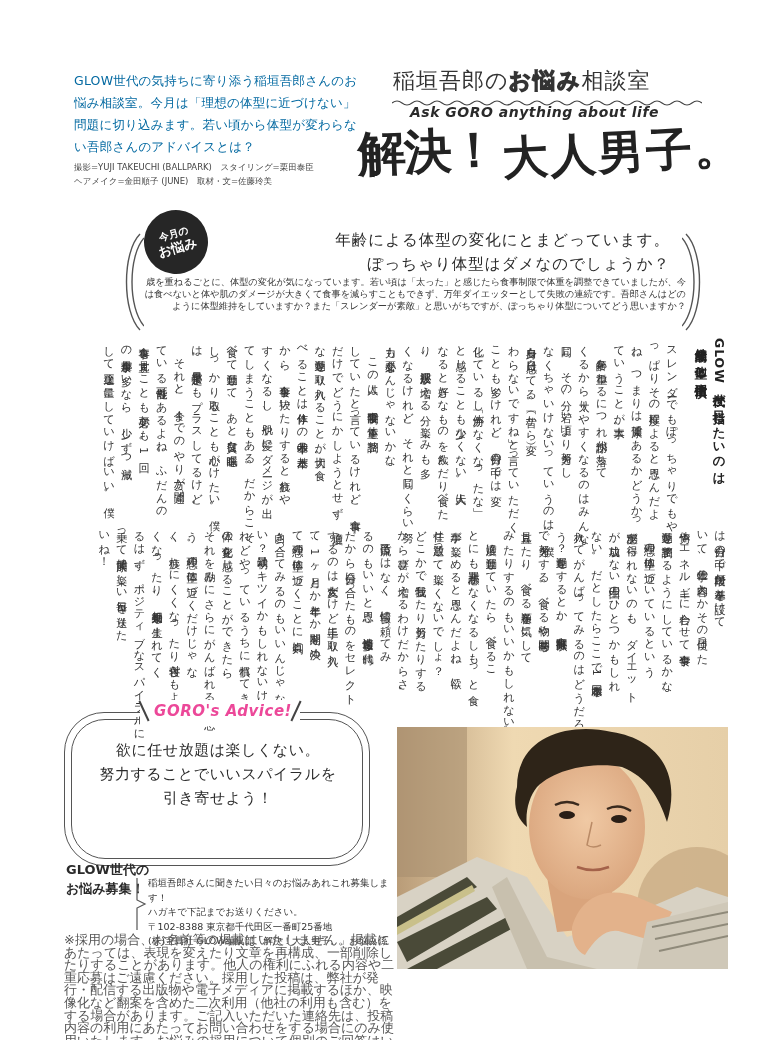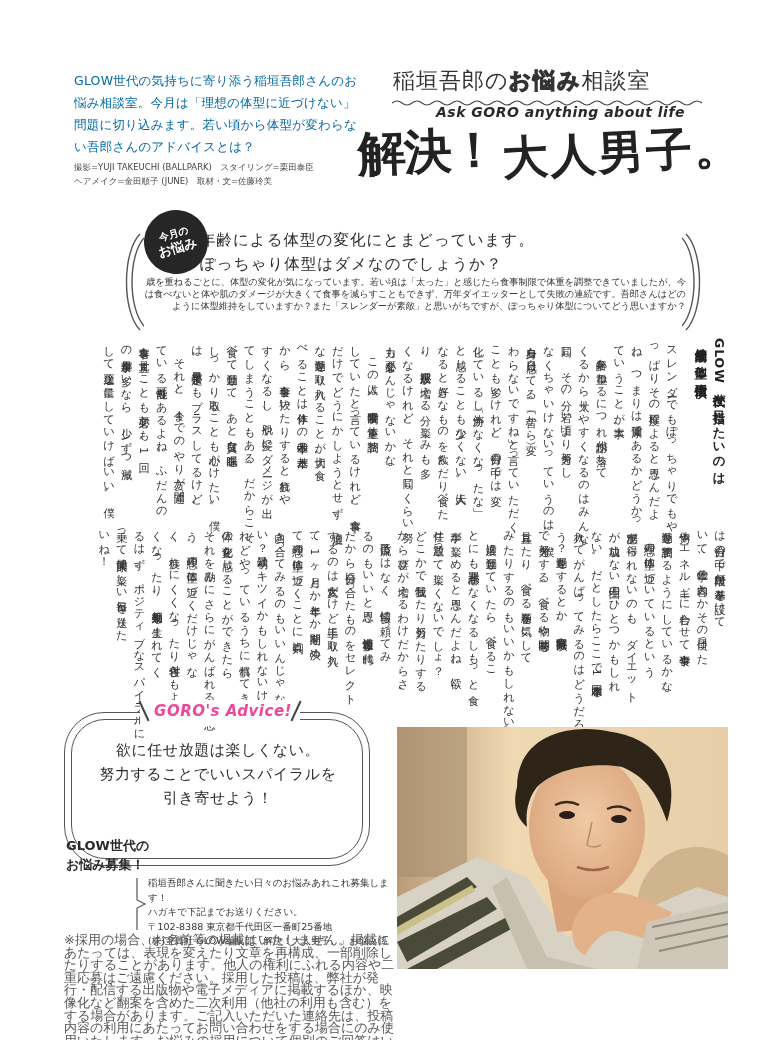--- a/index.html
+++ b/index.html
@@ -9,54 +9,54 @@
   .abs { position: absolute; }
 
   
   .intro { left: 74px; top: 70px; width: 290px; font-size: 12.5px; line-height: 22px; color: #0369a1; letter-spacing: 0.2px; }
   .credits { left: 74px; top: 160px; width: 290px; font-size: 8.5px; line-height: 14px; color: #444; }
 
   
   .series-title { left: 393px; top: 66px; font-family: "DejaVu Serif", serif; font-size: 22px; color: #333; letter-spacing: 1px; white-space: nowrap; }
   .series-title .accent { font-family: "DejaVu Sans", sans-serif; font-weight: bold; color: #fff; -webkit-text-stroke: 1.2px #333; letter-spacing: 2px; }
   .wavy { left: 392px; top: 99px; width: 310px; height: 8px; }
-  .tagline { left: 410px; top: 104px; font-family: "DejaVu Sans", sans-serif; font-style: italic; font-weight: bold; font-size: 14px; color: #2a2a2a; letter-spacing: 0.5px; white-space: nowrap; margin-left: 26px; }
+  .tagline { left: 410px; top: 104px; font-family: "DejaVu Sans", sans-serif; font-style: italic; font-weight: bold; font-size: 14px; color: #2a2a2a; letter-spacing: 0.5px; white-space: nowrap; }
   .big-title { left: 358px; top: 120px; white-space: nowrap; color: #222; }
   .big-title .t1 { font-family: "DejaVu Serif", serif; font-size: 48px; font-weight: bold; letter-spacing: -2px; display: inline-block; transform: rotate(-2deg); }
   .big-title .t2 { font-family: "DejaVu Sans", sans-serif; font-size: 46px; font-weight: bold; letter-spacing: 2px; display: inline-block; transform: rotate(-3deg); margin-left: 6px; }
 
   
   .bracket { top: 232px; height: 100px; width: 26px; }
   .bracket.left { left: 118px; }
   .bracket.right { left: 682px; }
   .badge { left: 144px; top: 210px; width: 64px; height: 64px; border-radius: 50%; background: #262626; color: #fff; display: flex; flex-direction: column; align-items: center; justify-content: center; transform: rotate(-16deg); }
   .badge .b1 { font-size: 10px; line-height: 12px; font-weight: bold; }
   .badge .b2 { font-size: 13px; line-height: 16px; font-weight: bold; }
-  .question { left: 200px; top: 228px; width: 470px; text-align: left; font-family: Liberation Sans, sans-serif; font-size: 15.5px; line-height: 24px; color: #2b2b2b; letter-spacing: 1px; }
+  .question { left: 200px; top: 228px; width: 470px; text-align: right; font-family: Liberation Sans, sans-serif; font-size: 15.5px; line-height: 24px; color: #2b2b2b; letter-spacing: 1px; }
   .question-body { left: 138px; top: 276px; width: 548px; font-size: 9.2px; line-height: 12px; color: #333; text-align: right; }
 
   
   .vrow { display: flex; flex-direction: row-reverse; }
   .vcol { writing-mode: vertical-rl; font-size: 11.2px; line-height: 17.6px; letter-spacing: 0.6px; color: #333; height: 164px; white-space: pre; }
   .col-block { position: absolute; }
   .col-block .vcol { margin-left: 0; }
   .heading-vert { writing-mode: vertical-rl; font-weight: bold; font-size: 12.4px; line-height: 18px; letter-spacing: 1px; color: #222; height: 170px; white-space: pre; }
 
   
   .advice-outer { left: 64px; top: 712px; width: 306px; height: 154px; border: 1.5px solid #555; border-radius: 40px; }
   .advice-inner { left: 71px; top: 719px; width: 292px; height: 140px; border: 1.5px solid #555; border-radius: 34px; }
   .advice-label-bg { left: 140px; top: 700px; width: 160px; height: 26px; background: #fff; }
   .advice-label { left: 148px; top: 702px; width: 150px; text-align: center; font-style: italic; font-weight: bold; font-size: 15px; color: #ec4899; letter-spacing: 0.5px; }
   .slash { top: 700px; width: 2px; height: 22px; background: #444; }
   .slash.l { left: 143px; transform: rotate(-25deg); }
   .slash.r { left: 295px; transform: rotate(25deg); }
   .advice-text { left: 80px; top: 738px; width: 276px; text-align: center; font-family: "DejaVu Serif", serif; font-size: 15px; line-height: 24px; color: #2b2b2b; letter-spacing: 0.5px; }
 
   
-  .sub-title { left: 66px; top: 836px; font-size: 13px; line-height: 19px; font-weight: bold; color: #2a2a2a; }
+  .sub-title { left: 66px; top: 860px; font-size: 13px; line-height: 19px; font-weight: bold; color: #2a2a2a; }
   .sub-brace { left: 135px; top: 876px; width: 14px; height: 56px; }
   .sub-lines { left: 148px; top: 876px; width: 260px; font-size: 9.5px; line-height: 14.5px; color: #333; }
   .footnote { left: 64px; top: 934px; width: 332px; font-size: 13px; line-height: 12.6px; color: #555; }
 
   
   .photo { left: 397px; top: 727px; width: 331px; height: 242px; overflow: hidden; background: #d9b98c; }
   .photo svg { display: block; }
 </style>
 </head>
 <body>

